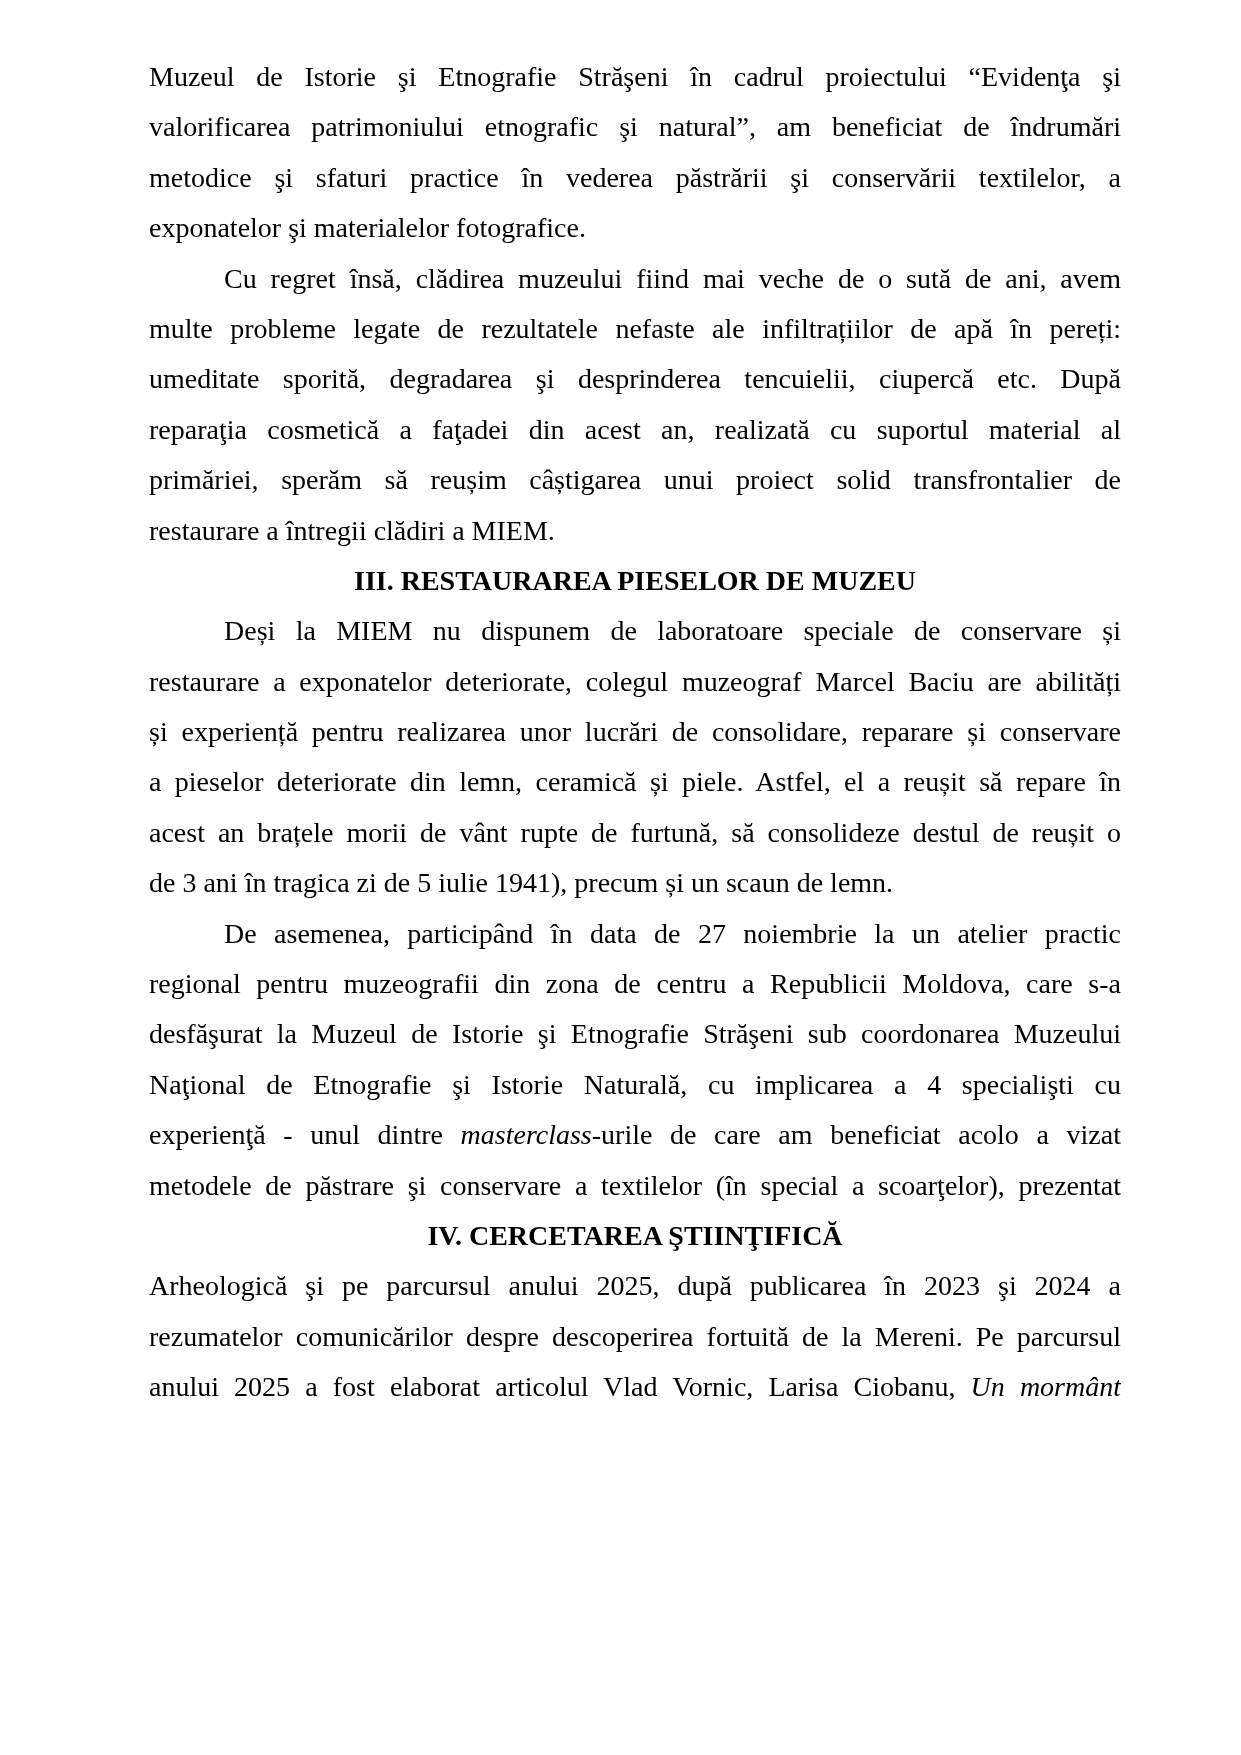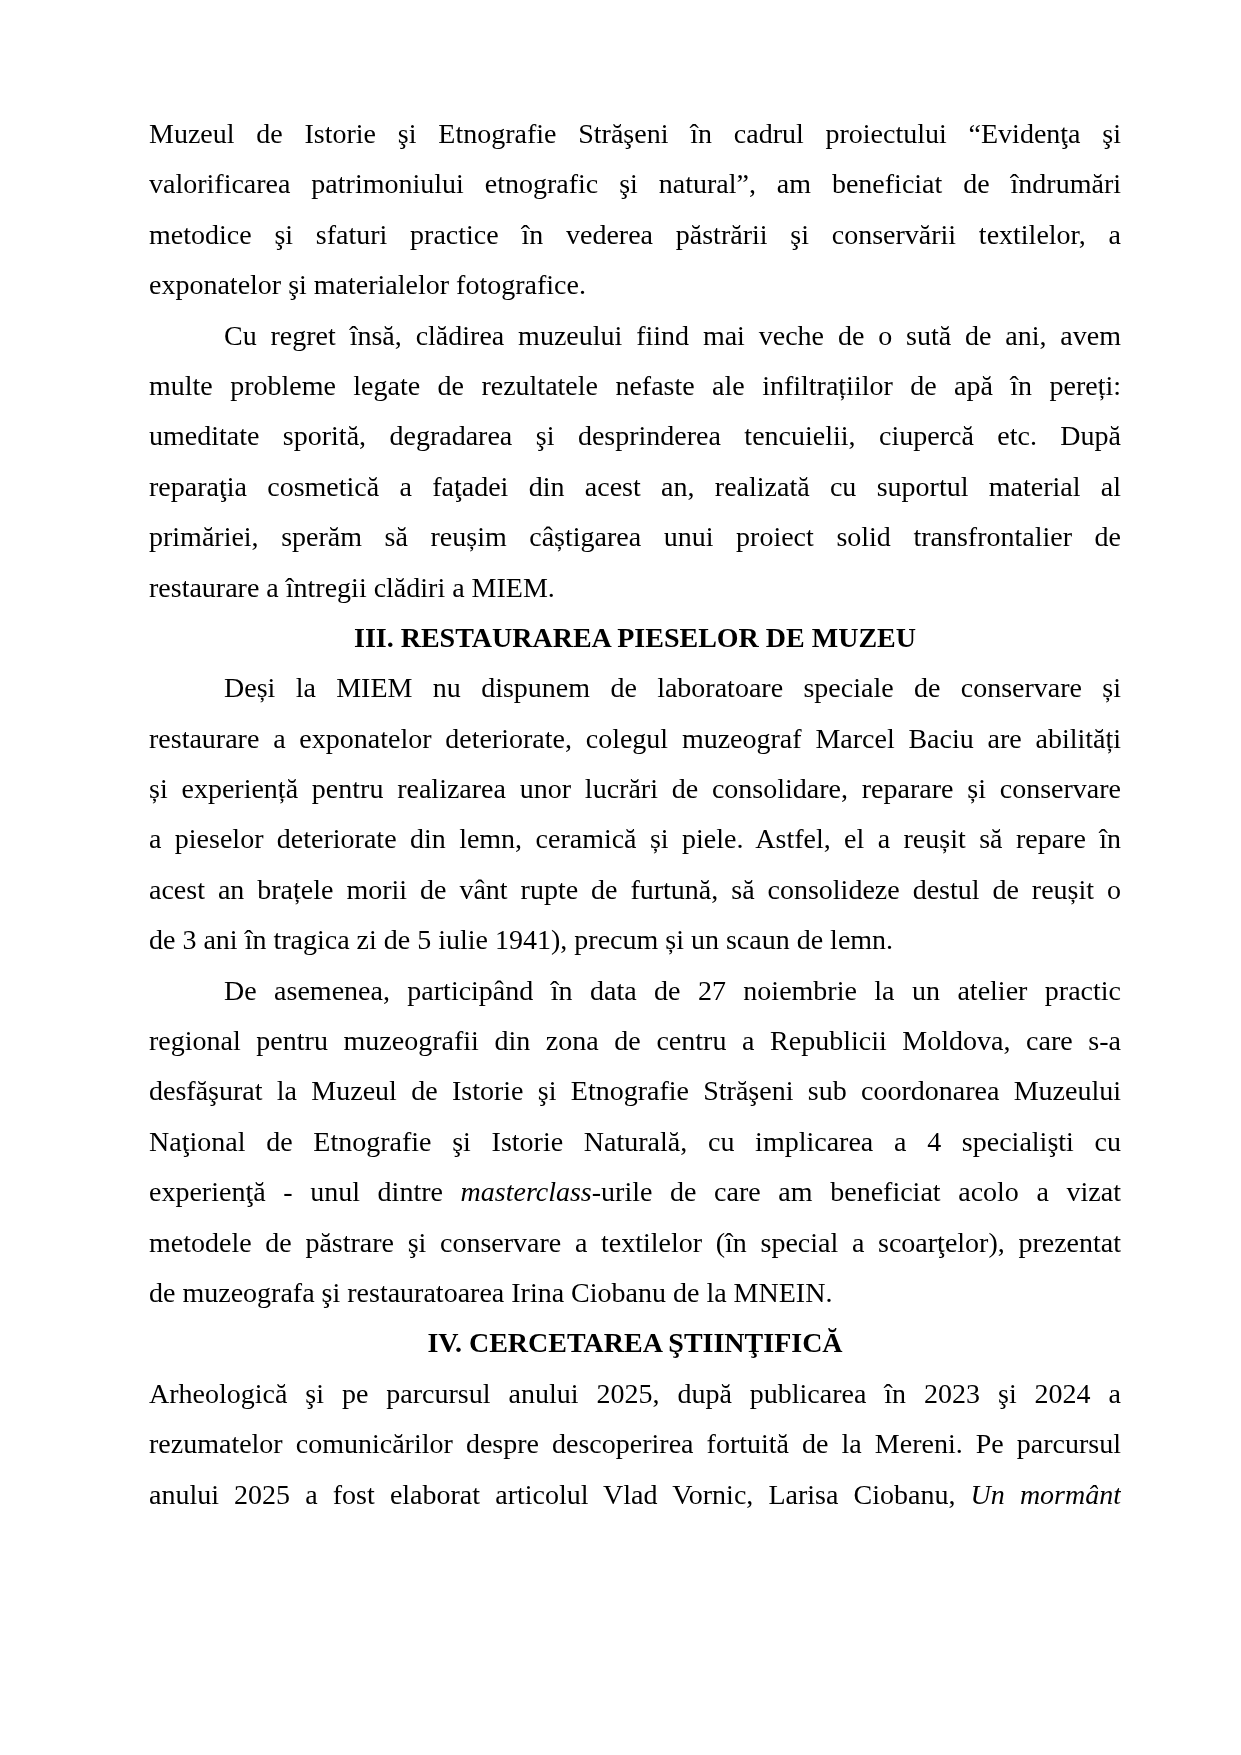--- a/index.html
+++ b/index.html
@@ -9,21 +9,21 @@
   }
   .page {
     position: relative;
     width: 1241px;
     height: 1755px;
     background: #ffffff;
     color: #000000;
     font-family: "Liberation Serif", "DejaVu Serif", serif;
     font-size: 28px;
     box-sizing: border-box;
-    padding: 109px 120px 0 149px;
+    padding: 52px 120px 0 149px;
     overflow: hidden;
   }
   .block { margin: 0; padding: 0; }
   .line {
     line-height: 50.4px;
     height: 50.4px;
     overflow: hidden;
     text-align: justify;
     text-align-last: justify;
     text-justify: inter-word;
@@ -67,21 +67,20 @@
         <div class="line"><span class="run">acest an brațele morii de vânt rupte de furtună, să consolideze destul de reușit o</span></div>
         <div class="line last"><span class="run">de 3 ani în tragica zi de 5 iulie 1941), precum și un scaun de lemn.</span></div>
       </div>
       <div class="block paragraph">
         <div class="line indent"><span class="run">De asemenea, participând în data de 27 noiembrie la un atelier practic</span></div>
         <div class="line"><span class="run">regional pentru muzeografii din zona de centru a Republicii Moldova, care s-a</span></div>
         <div class="line"><span class="run">desfăşurat la Muzeul de Istorie şi Etnografie Străşeni sub coordonarea Muzeului</span></div>
         <div class="line"><span class="run">Naţional de Etnografie şi Istorie Naturală, cu implicarea a 4 specialişti cu</span></div>
         <div class="line"><span class="run">experienţă - unul dintre </span><span class="run italic">masterclass</span><span class="run">-urile de care am beneficiat acolo a vizat</span></div>
         <div class="line"><span class="run">metodele de păstrare şi conservare a textilelor (în special a scoarţelor), prezentat</span></div>
-        <div class="line last"><span class="run">de muzeografa şi restauratoarea Irina Ciobanu de la MNEIN.</span></div>
       </div>
       <div class="block heading">
         <div class="line heading-line">IV. CERCETAREA ŞTIINŢIFICĂ</div>
       </div>
       <div class="block paragraph">
         <div class="line"><span class="run">Arheologică şi pe parcursul anului 2025, după publicarea în 2023 şi 2024 a</span></div>
         <div class="line"><span class="run">rezumatelor comunicărilor despre descoperirea fortuită de la Mereni. Pe parcursul</span></div>
         <div class="line"><span class="run">anului 2025 a fost elaborat articolul Vlad Vornic, Larisa Ciobanu, </span><span class="run italic">Un mormânt</span></div>
       </div>
     </div>

